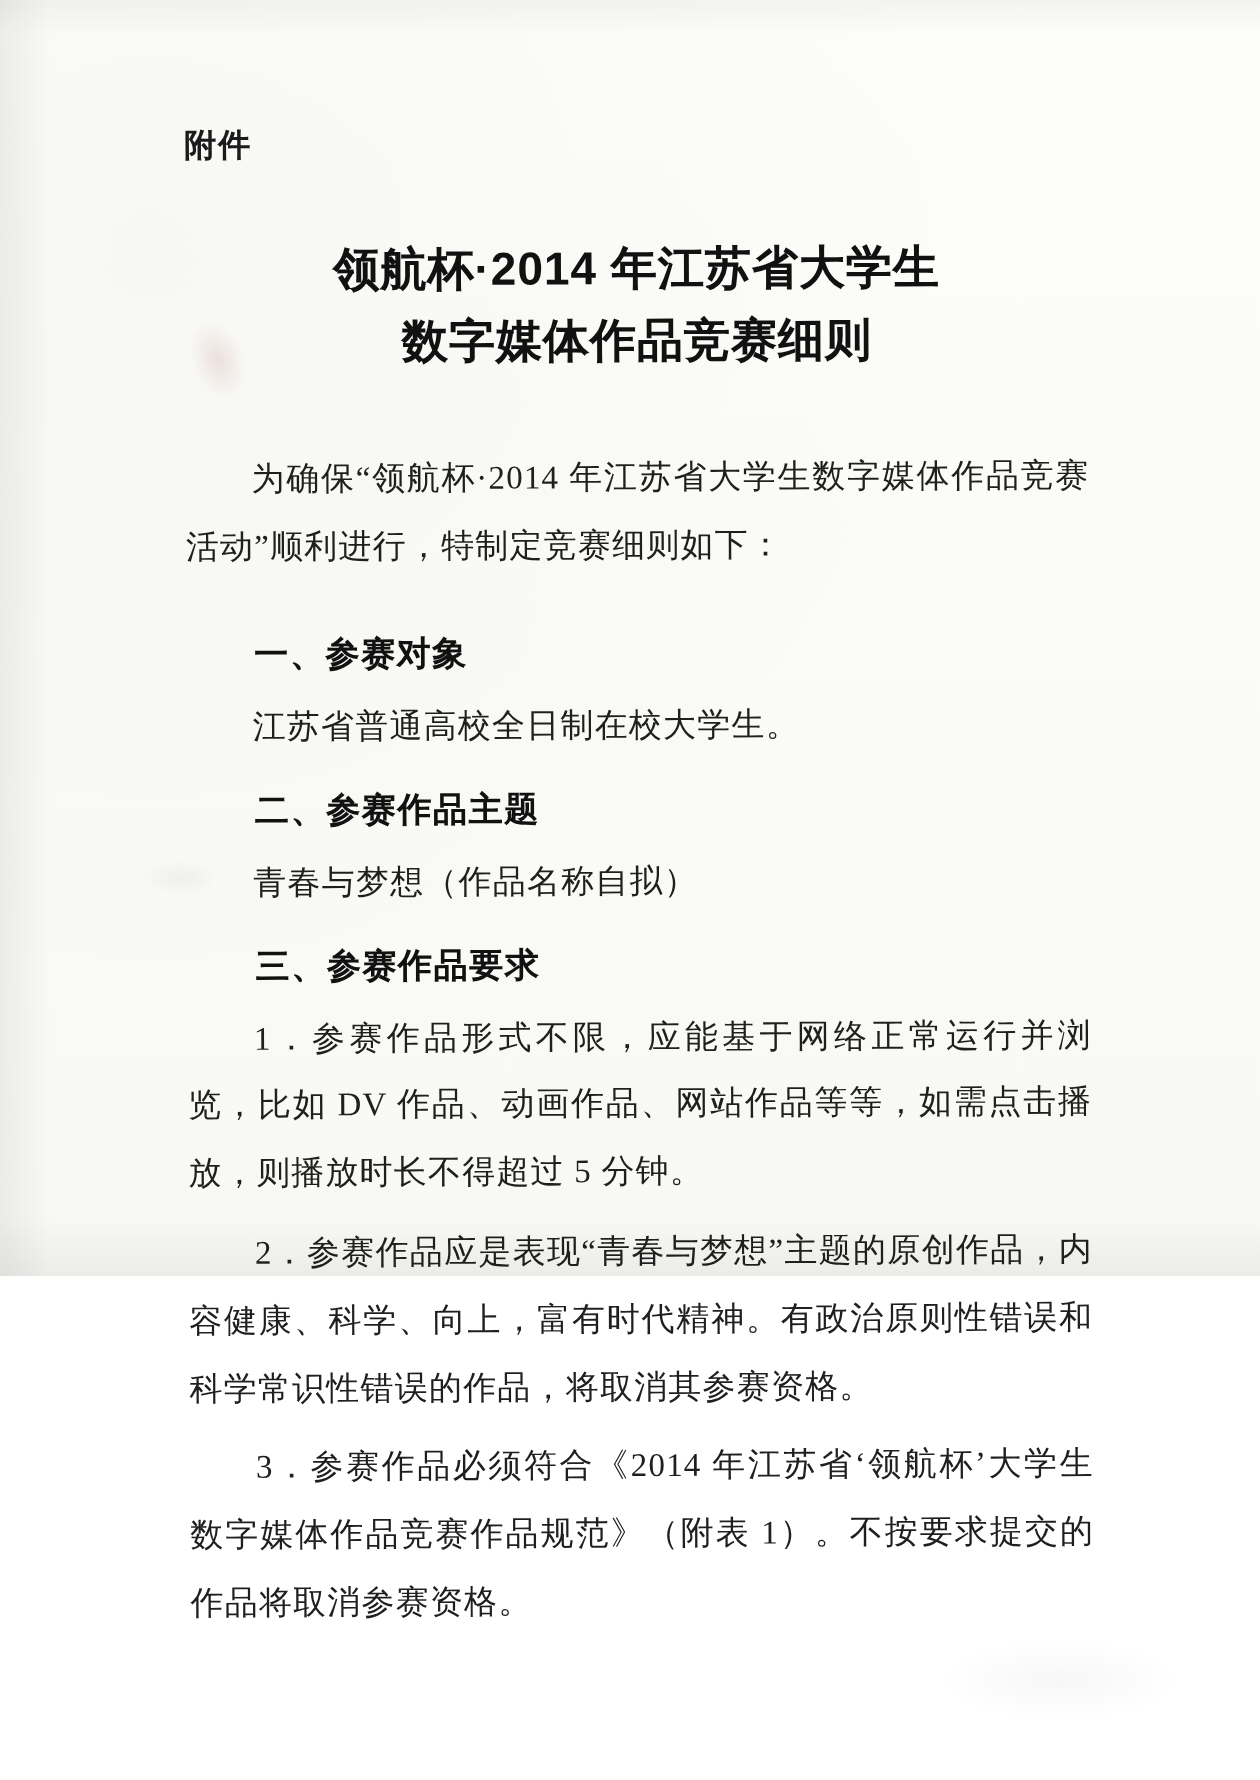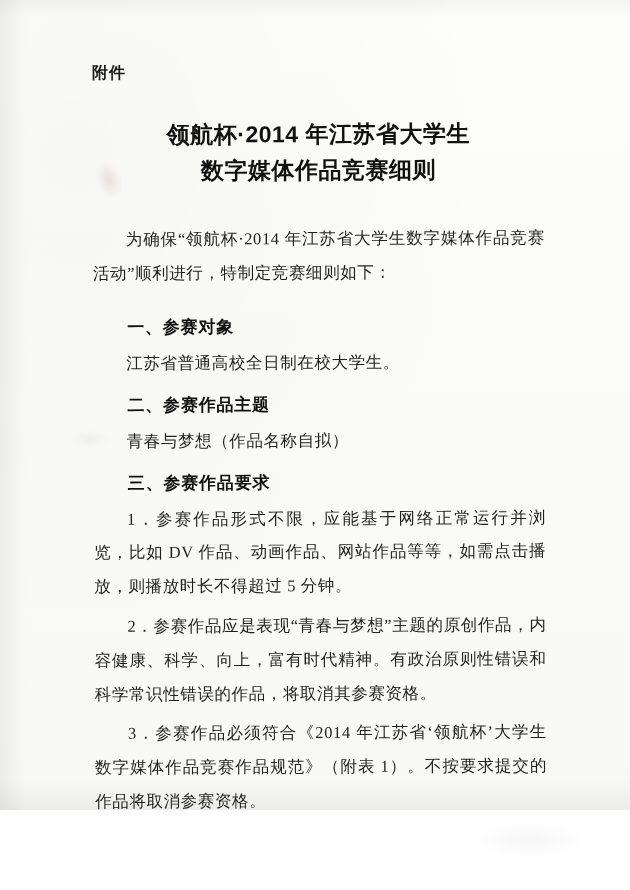--- a/index.html
+++ b/index.html
@@ -10,21 +10,21 @@
     width: 630px;
     height: 890px;
     background: #ffffff;
     font-family: "Liberation Serif", "DejaVu Serif", serif;
     color: #1c1c1c;
     overflow: hidden;
   }
   .page {
     position: relative;
     width: 630px;
-    height: 810px;
+    height: 638px;
     background:
       radial-gradient(ellipse at 12% 18%, rgba(0,0,0,0.018), rgba(0,0,0,0) 55%),
       linear-gradient(180deg, #fdfdfb 0%, #fbfbf8 40%, #f8f8f5 100%);
   }
   
   .blotch {
     position: absolute;
     border-radius: 50%;
     pointer-events: none;
   }

